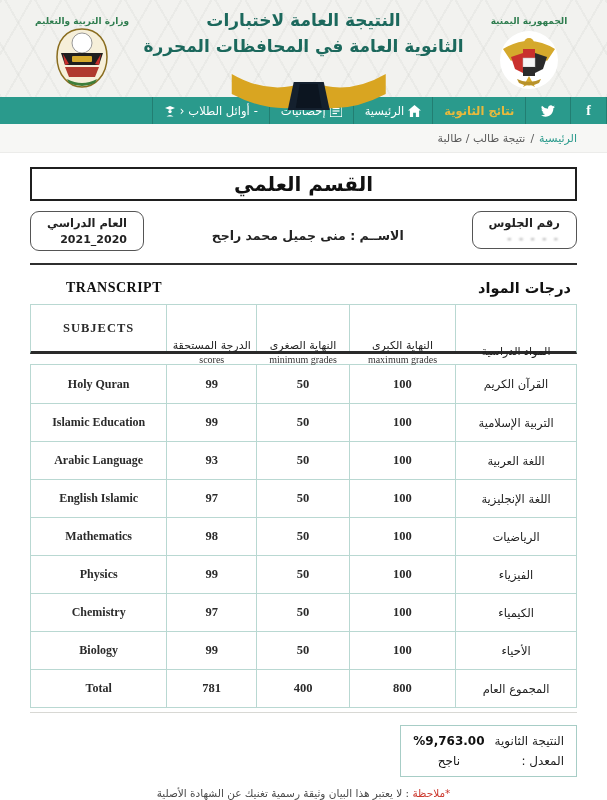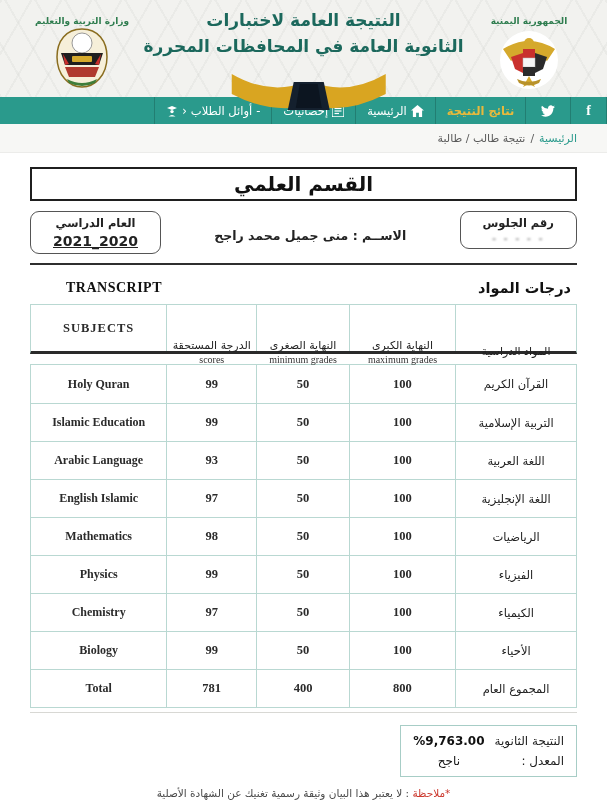--- a/index.html
+++ b/index.html
@@ -76,26 +76,26 @@
     margin-top:14px;height:34px;border:2px solid #1f1f1f;
     display:flex;align-items:center;justify-content:center;
     font-size:20px;font-weight:bold;color:#111;
   }
   .info-row{
     margin-top:10px;display:flex;align-items:flex-start;
     justify-content:space-between;min-height:48px;
   }
   .pill-box{
     border:1px solid #555;border-radius:9px;background:#fff;
-    padding:4px 22px;text-align:center;font-size:11.5px;min-width:78px;
+    padding:4px 16px;text-align:right;font-size:11.5px;min-width:78px;
   }
   .pill-box .lbl{font-weight:bold;color:#222;}
   .pill-box .val{margin-top:3px;font-weight:bold;}
   .seat-val{color:#9a9a9a;filter:blur(1.3px);font-size:10px;letter-spacing:2px;}
-  .year-val{font-size:14px;color:#222;direction:ltr;text-decoration:underline;}
+  .year-val{font-size:11px;color:#222;direction:ltr;}
   .name-line{align-self:center;font-size:12.5px;font-weight:bold;color:#222;}
   hr.dark{border:none;border-top:2px solid #2f2f2f;margin-top:4px;}
   hr.light{border:none;border-top:1px solid #d8d8d4;margin-top:4px;}
 
   .table-titles{
     margin-top:15px;display:flex;justify-content:space-between;
     align-items:center;padding:0 6px 0 36px;
   }
   .title-ar{font-size:14.5px;font-weight:bold;color:#111;}
   .title-en{font-size:14px;font-weight:bold;letter-spacing:.5px;color:#111;}
@@ -192,21 +192,21 @@
 <div class="navbar">
   <div class="nav-item social">
     <span class="fb-glyph">f</span>
   </div>
   <div class="nav-item social">
     <svg width="14" height="12" viewBox="0 0 16 13">
       <path fill="#fff" d="M16 1.5c-.6.3-1.2.4-1.9.5A3.2 3.2 0 0 0 15.5.2c-.6.4-1.3.7-2 .8A3.2 3.2 0 0 0 8 3.2c0 .3 0 .5.1.7A9.1 9.1 0 0 1 1.1.6 3.2 3.2 0 0 0 2.1 5c-.5 0-1-.2-1.5-.4v0c0 1.6 1.1 2.9 2.6 3.2-.3.1-.6.1-.9.1l-.6-.1a3.2 3.2 0 0 0 3 2.2A6.5 6.5 0 0 1 0 11.4 9.1 9.1 0 0 0 4.9 13c5.9 0 9.2-4.9 9.2-9.2v-.4c.6-.5 1.2-1.1 1.9-1.9z"></path>
     </svg>
   </div>
   <div class="nav-item active">
-    <span>نتائج النتيجة</span>
+    <span>نتائج الثانوية</span>
   </div>
   <div class="nav-item">
     <svg width="13" height="12" viewBox="0 0 14 13">
       <path fill="#fff" d="M7 0 L14 6 L12 6 L12 13 L8.5 13 L8.5 8.5 L5.5 8.5 L5.5 13 L2 13 L2 6 L0 6 Z"></path>
     </svg>
     <span>الرئيسية</span>
   </div>
   <div class="nav-item">
     <svg width="12" height="12" viewBox="0 0 12 12">
       <rect x="0" y="0" width="12" height="12" rx="1.5" fill="none" stroke="#fff" stroke-width="1.3"></rect>

